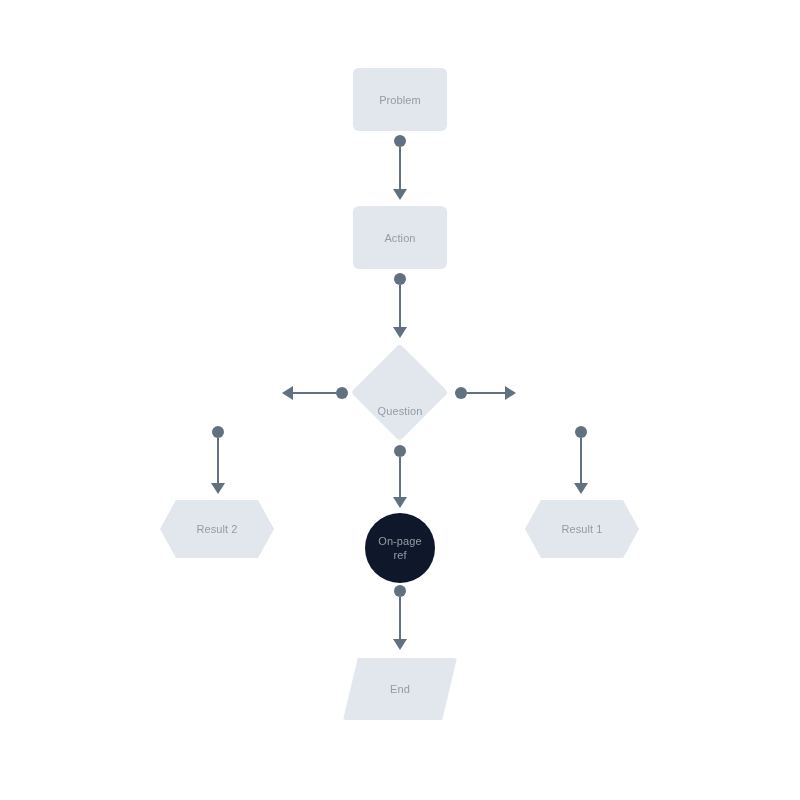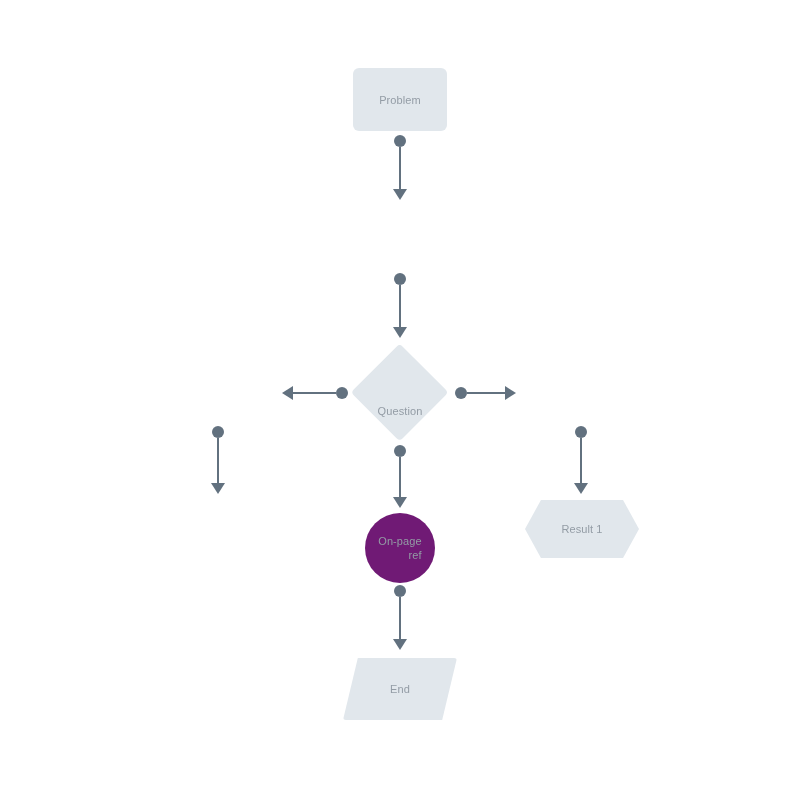--- a/index.html
+++ b/index.html
@@ -155,35 +155,42 @@
         <line x1="400" y1="597" x2="400" y2="639" stroke="#62717f" stroke-width="2"></line>
         <circle cx="400" cy="591" r="6" fill="#62717f"></circle>
         <polygon points="400,650 393,639 407,639" fill="#62717f"></polygon>
       </g>
     </svg>
 
   <div class="node shape-rect" style="left: 353px; top: 68px; width: 94px; height: 63px; color: rgb(147, 156, 165); background: rgb(225, 231, 236);">
     <span class="node-label">Problem</span>
   </div>
 
+  <div class="node shape-rect" style="left: 353px; top: 206px; width: 94px; height: 63px; color: rgb(147, 156, 165); background: rgb(225, 231, 236);">
+    <span class="node-label">Action</span>
+  </div>
 
   <div class="node shape-diamond" style="left: 351px; top: 344px; width: 98px; height: 98px; color: rgb(147, 156, 165);">
     <span class="diamond-body" style="background: rgb(225, 231, 236); width: 69.2965px; height: 69.2965px; margin-left: -34.6482px; margin-top: -34.6482px;"></span>
     <span class="node-label">Question</span>
   </div>
 
 
 
+  <div class="node shape-hexagon" style="left: 160px; top: 500px; width: 114px; height: 58px; color: rgb(147, 156, 165);">
+    <span class="hex-body" style="background: rgb(225, 231, 236);"></span>
+    <span class="node-label">Result 2</span>
+  </div>
 
   <div class="node shape-hexagon" style="left: 525px; top: 500px; width: 114px; height: 58px; color: rgb(147, 156, 165);">
     <span class="hex-body" style="background: rgb(225, 231, 236);"></span>
     <span class="node-label">Result 1</span>
   </div>
 
-  <div class="node shape-circle" style="left: 365px; top: 513px; width: 70px; height: 70px; color: rgb(147, 156, 165); background: #701a75; text-align: right;">
+  <div class="node shape-circle" style="left: 365px; top: 513px; width: 70px; height: 70px; color: rgb(147, 156, 165); background: #0f172a;">
     <span class="node-label">On-page
 ref</span>
   </div>
 
   <div class="node shape-parallelogram" style="left: 343px; top: 658px; width: 114px; height: 62px; color: rgb(147, 156, 165);">
     <span class="para-body" style="background: rgb(225, 231, 236);"></span>
     <span class="node-label">End</span>
   </div>
 
 </div>

